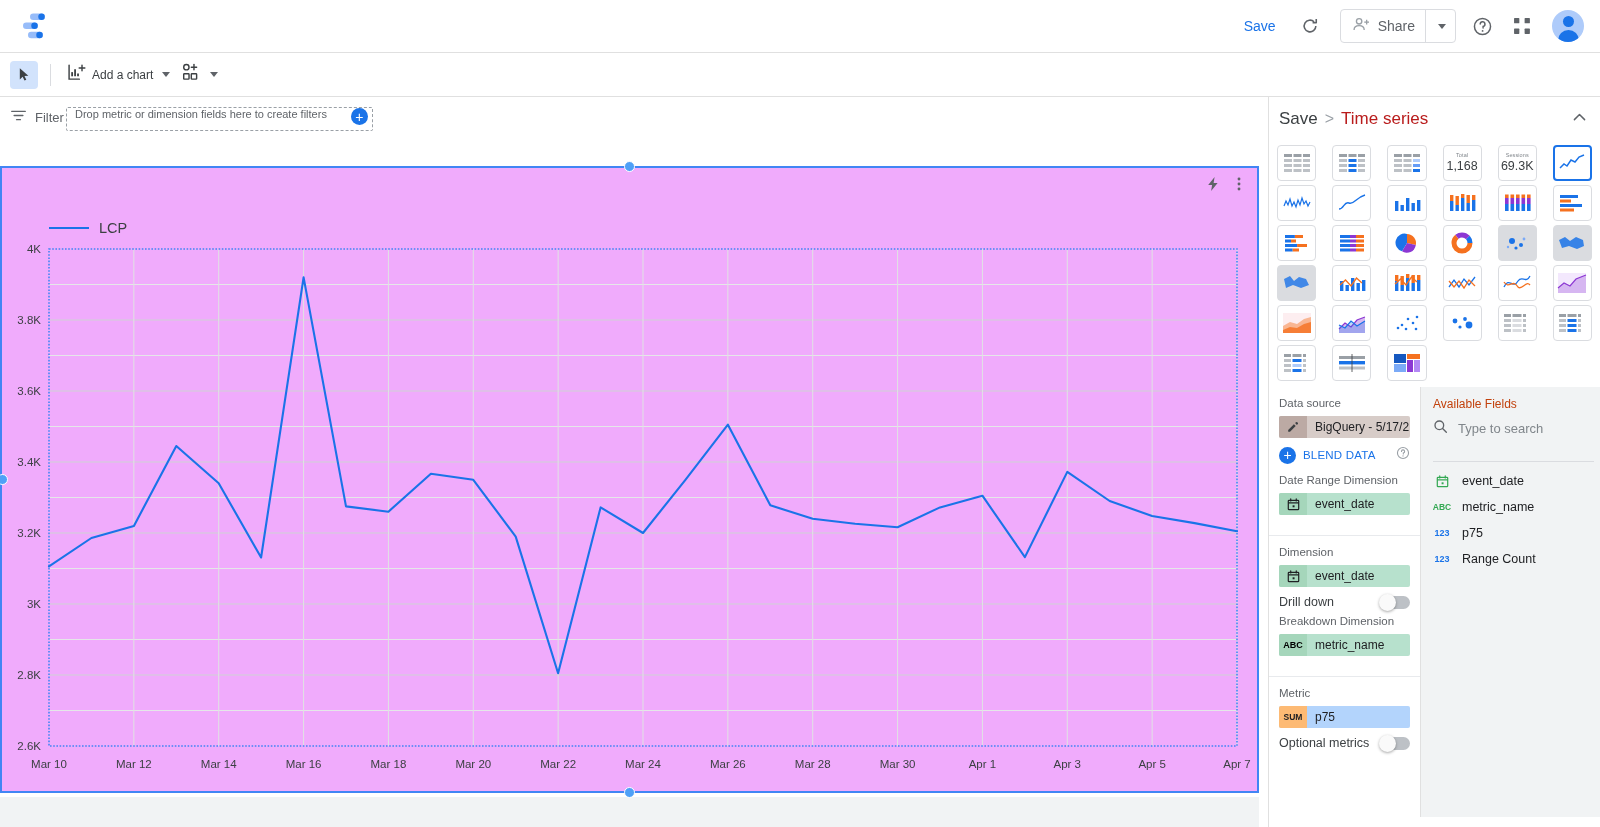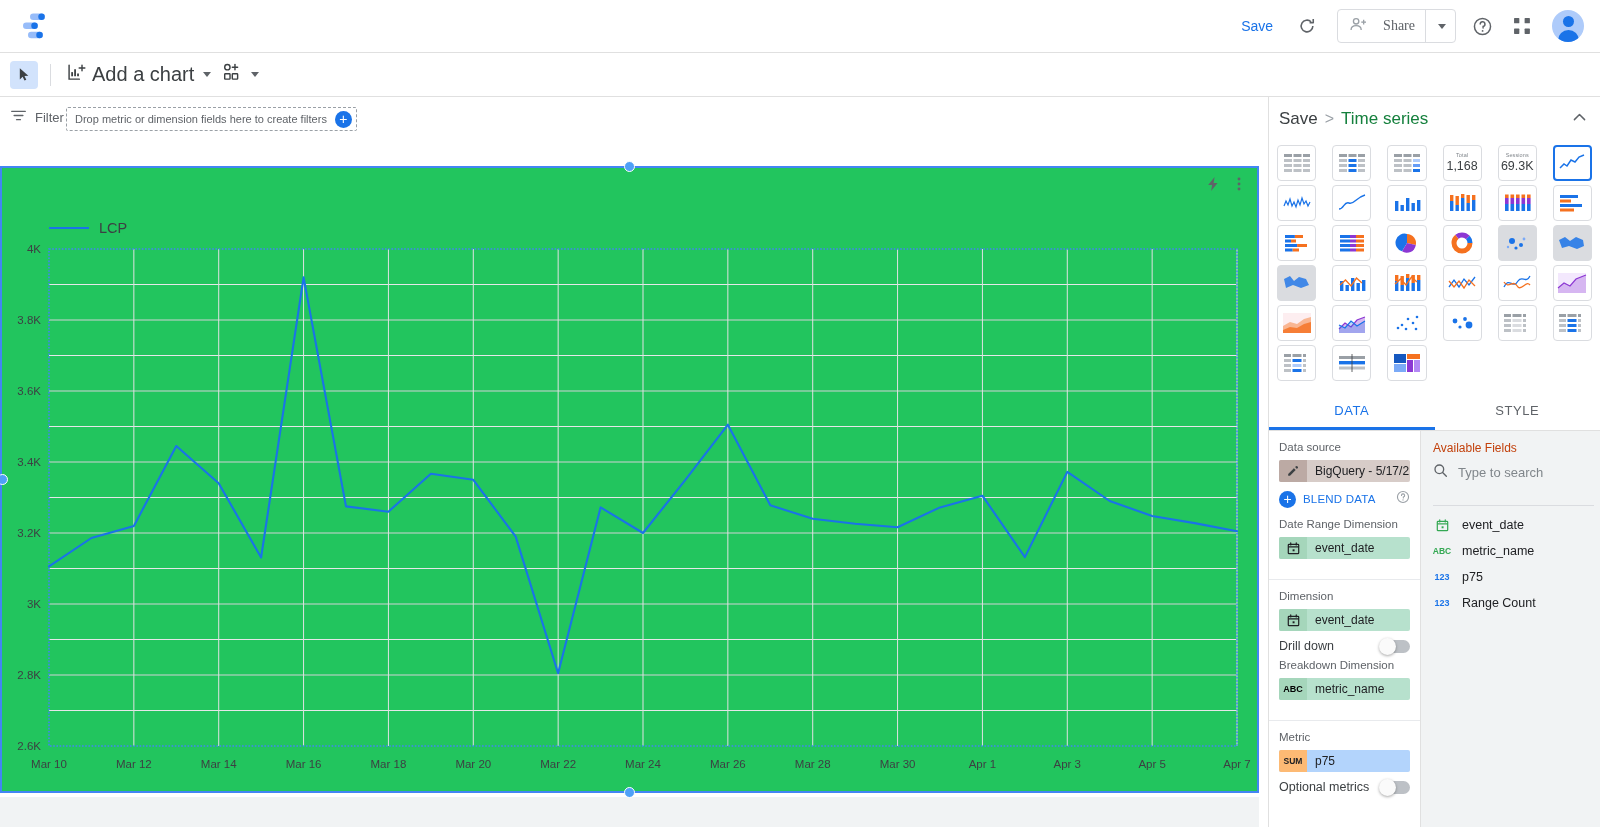--- a/index.html
+++ b/index.html
@@ -28,21 +28,21 @@
     background: transparent; border: none; font-family: inherit;
   }
   .icon-btn {
     width: 40px; height: 40px; display: flex; align-items: center; justify-content: center;
     border-radius: 50%; cursor: pointer; color: #5f6368;
   }
   .share-group {
     display: flex; align-items: center; border: 1px solid #dadce0; border-radius: 4px;
     height: 34px; margin: 0 6px 0 10px;
   }
-  .share-main { display: flex; align-items: center; gap: 15px; padding: 0 10px 0 11px; cursor: pointer; height: 100%; font-family: Liberation Serif, serif; }
+  .share-main { display: flex; align-items: center; gap: 7px; padding: 0 10px 0 11px; cursor: pointer; height: 100%; }
   .share-label { font-size: 14px; color: #5f6368; }
   .share-caret {
     width: 30px; height: 100%; display: flex; align-items: center; justify-content: center;
     border-left: 1px solid #dadce0; cursor: pointer;
   }
   .avatar {
     width: 32px; height: 32px; border-radius: 50%;
     background: #aecbfa; margin-left: 10px; position: relative; overflow: hidden; cursor: pointer;
   }
   .avatar::before {
@@ -59,55 +59,55 @@
     position: absolute; top: 53px; left: 0; width: 1600px; height: 44px;
     border-bottom: 1px solid #e0e0e0; background: #fff;
     display: flex; align-items: center; padding-left: 6px;
   }
   .cursor-tool {
     width: 28px; height: 28px; background: #d2e3fc; border-radius: 4px;
     display: flex; align-items: center; justify-content: center; cursor: pointer; margin-left: 4px;
   }
   .tb-divider { width: 1px; height: 22px; background: #dadce0; margin: 0 10px 0 12px; }
   .tb-item { display: flex; align-items: center; gap: 6px; padding: 4px 6px; cursor: pointer; border-radius: 4px; }
-  .tb-label { font-size: 20px; color: #3c4043; }
+  .tb-label { font-size: 12px; color: #3c4043; }
   .caret-dn {
     width: 0; height: 0; border-left: 4px solid transparent; border-right: 4px solid transparent;
     border-top: 5px solid #5f6368; margin-left: 3px;
   }
 
   
   .filterbar {
     position: absolute; top: 97px; left: 0; width: 1268px; height: 68px;
     background: #fff; display: flex; align-items: flex-start; padding-top: 10px;
   }
   .filter-left { display: flex; align-items: center; gap: 8px; padding-left: 10px; width: 64px;}
   .filter-label { font-size: 13px; color: #5f6368; }
   .filter-drop {
     margin-left: 2px; margin-top: 0px;
     height: 24px; border: 1px dashed #9aa0a6; border-radius: 2px;
-    display: flex; align-items: center; padding: 0 4px 0 8px; gap: 8px;
+    display: flex; align-items: flex-start; padding: 0 4px 0 8px; gap: 24px;
     background: #fff; min-width: 286px;
   }
   .filter-drop-text { font-size: 11px; color: #5f6368; }
   .plus-circle {
     width: 17px; height: 17px; border-radius: 50%; background: #1a73e8;
     display: flex; align-items: center; justify-content: center; color: #fff;
     font-size: 14px; line-height: 1; cursor: pointer;
   }
   .filterbar-box {
     position:absolute; left: 64px; top: 97px; width: 1204px; height: 68px;
     border-left: 1px solid #e8eaed; border-right:1px solid #e8eaed; border-bottom:1px solid #e8eaed;
     pointer-events:none;
   }
 
   
   .canvas {
     position: absolute; top: 166px; left: 0; width: 1259px; height: 627px;
-    background: #22c55e; border: 2px solid #4285f4;
+    background: #f0abfc; border: 2px solid #4285f4;
   }
   .chart-tools {
     position: absolute; right: 10px; top: 8px; display: flex; align-items: center; gap: 10px;
   }
   .chart-tool { cursor: pointer; color: #5f6368; display:flex; align-items:center; }
 
   .legend {
     position: absolute; left: 47px; top: 52px; display: flex; align-items: center; gap: 10px;
   }
   .legend-line { width: 40px; height: 2.6px; background: #1a73e8; }
@@ -124,21 +124,21 @@
   
   .panel {
     position: absolute; top: 97px; right: 0; width: 332px; height: 730px;
     background: #fff; border-left: 1px solid #e0e0e0;
   }
   .panel-head {
     height: 44px; display: flex; align-items: center; padding: 0 12px 0 10px;
   }
   .bc { font-size: 17px; color: #3c4043; }
   .bc-sep { color: #9aa0a6; margin: 0 7px; font-size: 16px; }
-  .bc-cur { font-size: 17px; color: #15803d; }
+  .bc-cur { font-size: 17px; color: #b91c1c; }
   .collapse { margin-left: auto; cursor: pointer; color: #5f6368; }
 
   .gallery {
     padding: 4px 8px 6px 8px; display: grid; grid-template-columns: repeat(6, 1fr);
     gap: 4px 16px;
   }
   .tile {
     height: 36px; border: 1px solid #dadce0; border-radius: 4px; background: #fff;
     display: flex; align-items: center; justify-content: center; cursor: pointer; overflow: hidden;
   }
@@ -736,24 +736,20 @@
           <svg width="30" height="22" viewBox="0 0 30 22">
             <rect x="2" y="2" width="12" height="9" fill="#1558c0"></rect>
             <rect x="15" y="2" width="13" height="5" fill="#f5711f"></rect>
             <rect x="15" y="8" width="6" height="12" fill="#8c37d3"></rect>
             <rect x="22" y="8" width="6" height="12" fill="#b388f5"></rect>
             <rect x="2" y="12" width="12" height="8" fill="#7baaf7"></rect>
           </svg>
         </div>
       </div>
 
-    <div class="tabs">
-      <div class="tab active">DATA</div>
-      <div class="tab">STYLE</div>
-    </div>
 
     <div class="panel-body">
       <div class="col-left">
 
         <div class="sec">
           <div class="sec-label">Data source</div>
           <div class="chip ds">
             <span class="chip-ico">
               <svg width="12" height="12" viewBox="0 0 16 16" fill="#3c4043">
                 <path d="M1.6 12.0 L1.6 14.4 L4.0 14.4 L11.6 6.8 L9.2 4.4 Z"></path>

